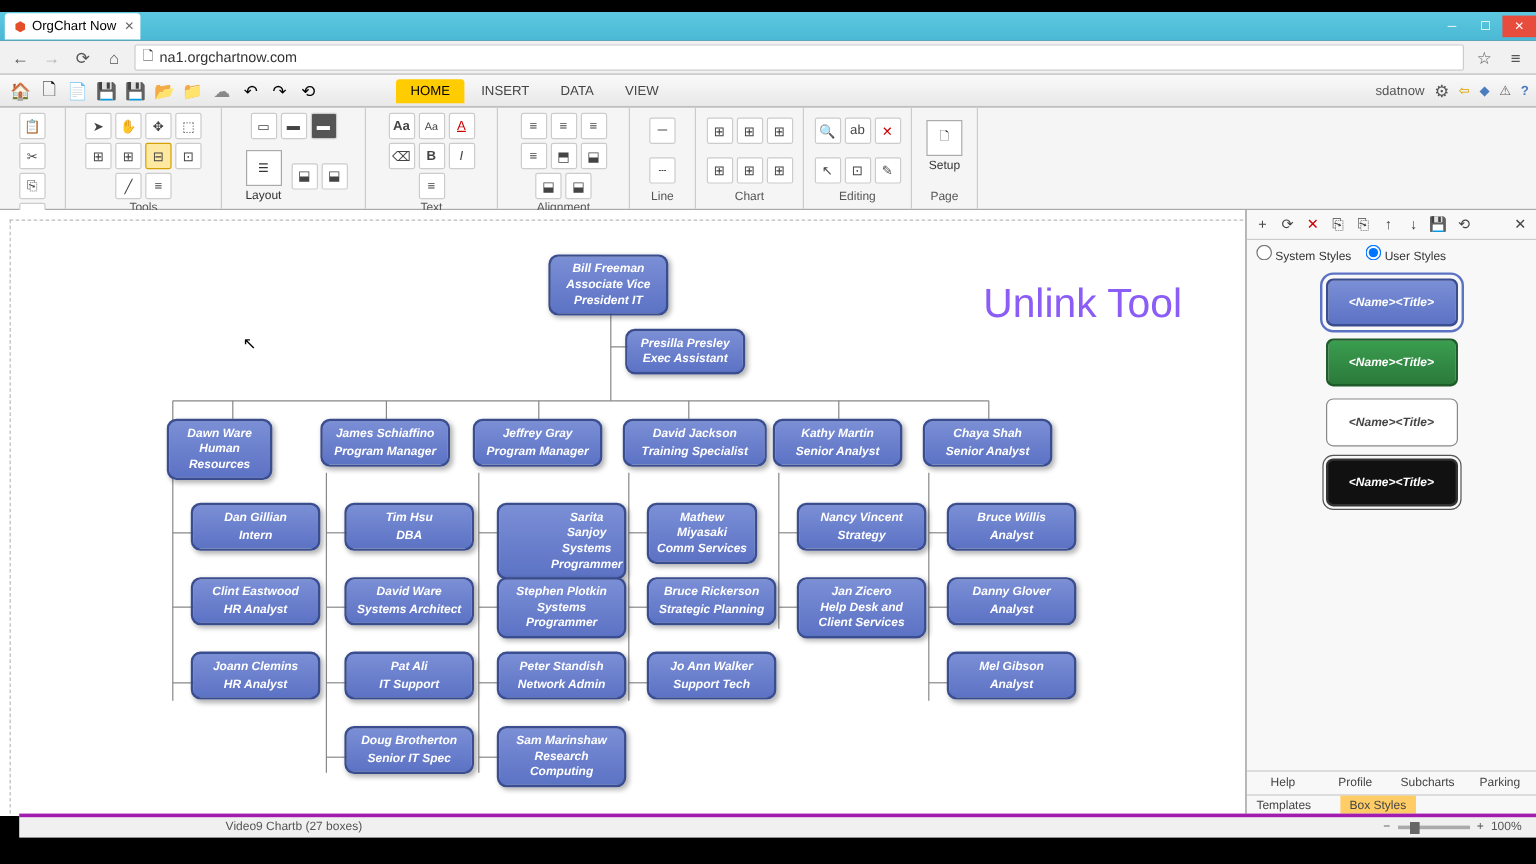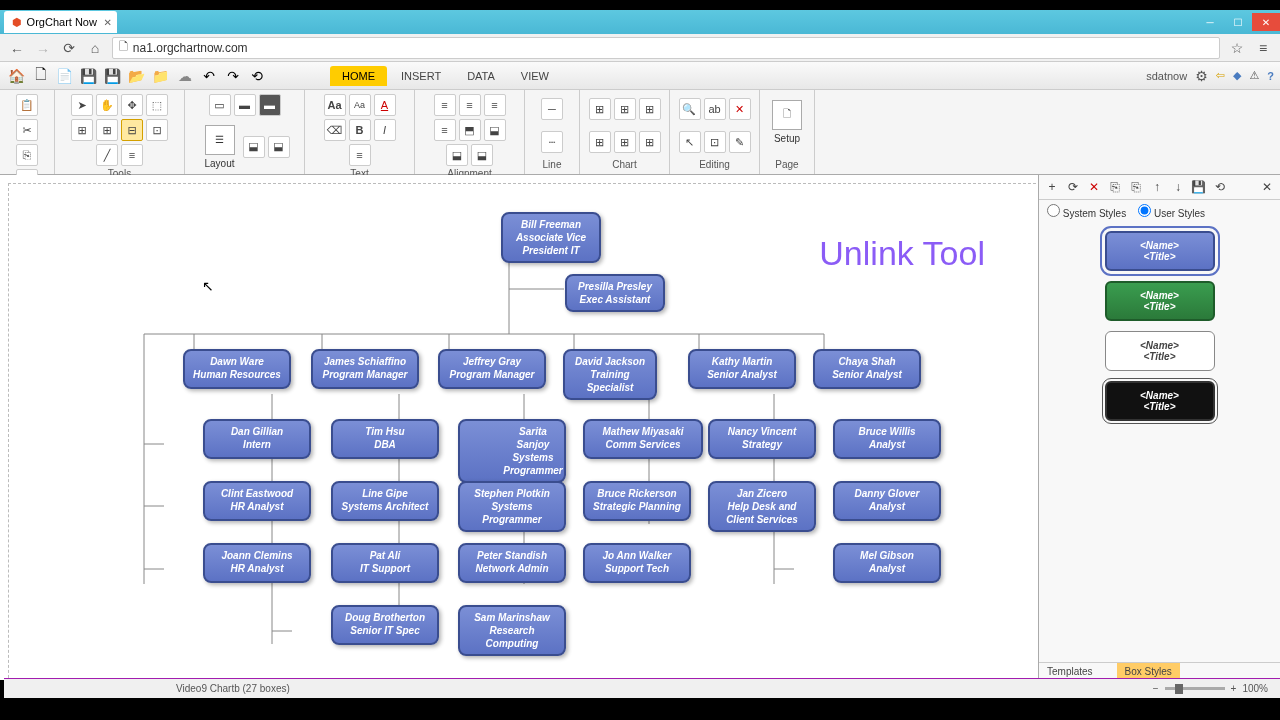--- a/index.html
+++ b/index.html
@@ -30,39 +30,39 @@
 .rib-btn { width: 22px; height: 22px; background: #fff; border: 1px solid #ccc; border-radius: 2px; display: flex; align-items: center; justify-content: center; font-size: 11px; color: #444; }
 .rib-btn.sel { background: #ffe9a0; border-color: #d4a000; }
 .big-btn { width: 40px; height: 55px; display: flex; flex-direction: column; align-items: center; justify-content: center; font-size: 10px; color: #333; gap: 3px; }
 .big-icon { width: 30px; height: 30px; border: 1px solid #aaa; background: #fff; display: flex; align-items: center; justify-content: center; }
 
 .canvas { position: absolute; top: 175px; left: 0; width: 1038px; bottom: 40px; background: #fff; overflow: hidden; }
 .canvas-inner { position: relative; width: 100%; height: 100%; border: 1px dashed #bbb; margin: 8px; }
 
 .watermark { position: absolute; top: 50px; right: 60px; font-size: 34px; color: #8b5cf6; font-weight: 400; }
 
-.org-box { position: absolute; background: linear-gradient(#7b8fd6, #5c72c4); border: 2px solid #3a4d8f; border-radius: 8px; color: #fff; font-size: 10px; font-weight: bold; font-style: italic; text-align: center; display: flex; flex-direction: column; align-items: center; justify-content: flex-start; padding: 4px 6px; line-height: 1.3; box-shadow: 2px 2px 4px rgba(0,0,0,0.3); margin-left: 44px; }
+.org-box { position: absolute; background: linear-gradient(#7b8fd6, #5c72c4); border: 2px solid #3a4d8f; border-radius: 8px; color: #fff; font-size: 10px; font-weight: bold; font-style: italic; text-align: center; display: flex; flex-direction: column; align-items: center; justify-content: space-between; padding: 4px 6px; line-height: 1.3; box-shadow: 2px 2px 4px rgba(0,0,0,0.3); }
 
 .side-panel { position: absolute; top: 175px; right: 0; width: 242px; bottom: 40px; background: #f8f8f8; border-left: 1px solid #aaa; display: flex; flex-direction: column; }
 .side-toolbar { height: 25px; border-bottom: 1px solid #ccc; display: flex; align-items: center; padding: 0 4px; gap: 3px; }
 .side-tbtn { width: 18px; height: 18px; display: flex; align-items: center; justify-content: center; font-size: 12px; color: #444; }
 .radio-row { padding: 4px 8px; font-size: 10px; color: #333; display: flex; gap: 12px; }
 .style-list { flex: 1; padding: 8px; display: flex; flex-direction: column; gap: 10px; align-items: center; }
-.style-box { width: 110px; height: 40px; border-radius: 6px; display: flex; flex-direction: column; align-items: center; justify-content: center; font-size: 10px; font-style: italic; font-weight: bold; }
+.style-box { width: 110px; height: 40px; border-radius: 6px; display: flex; flex-direction: row; align-items: center; justify-content: center; font-size: 10px; font-style: italic; font-weight: bold; }
 .style-box.blue { background: linear-gradient(#7b8fd6,#5c72c4); border: 2px solid #3a4d8f; color: #fff; outline: 2px solid #5c72c4; outline-offset: 3px; }
 .style-box.green { background: linear-gradient(#3a9d4f,#2b7a3a); border: 2px solid #1e5c2a; color: #fff; }
 .style-box.white { background: #fff; border: 1px solid #888; color: #444; }
 .style-box.black { background: #111; border: 2px solid #333; color: #fff; outline: 1px solid #555; outline-offset: 2px; }
 .side-tabs { display: flex; border-top: 1px solid #ccc; }
 .side-tab { flex: 1; padding: 4px 2px; font-size: 10px; text-align: center; color: #444; }
 .side-tabs2 { display: flex; border-top: 1px solid #ccc; }
 .side-tab2 { padding: 3px 8px; font-size: 10px; color: #444; }
 .side-tab2.active { background: #ffcc66; margin-left: 16px; }
 
-.statusbar { position: absolute; bottom: 22px; left: 4px; right: 0; height: 20px; background: #f0f0f0; border-top: 1px solid #a21caf; display: flex; align-items: center; padding: 0 12px; font-size: 10px; color: #555; }
+.statusbar { position: absolute; bottom: 22px; left: 16px; right: 0; height: 20px; background: #f0f0f0; border-top: 3px solid #a21caf; display: flex; align-items: center; padding: 0 12px; font-size: 10px; color: #555; }
 .zoom { margin-left: auto; display: flex; align-items: center; gap: 6px; }
 .zoom-track { width: 60px; height: 3px; background: #aaa; position: relative; }
 .zoom-thumb { position: absolute; left: 10px; top: -3px; width: 8px; height: 10px; background: #666; }
 
 .cursor-arrow { position: absolute; top: 278px; left: 202px; font-size: 14px; color: #000; pointer-events: none; z-index: 100; }
 
 svg.connectors { position: absolute; top: 0; left: 0; width: 100%; height: 100%; pointer-events: none; }
 svg.connectors line { stroke: #888; stroke-width: 1; }
 </style>
 </head>
@@ -265,33 +265,33 @@
     </svg>
     <div id="org-container">
         <div class="org-box" style="left: 448px; top: 28px; width: 100px; min-height: 42px;">
           <div>Bill Freeman</div>
           <div>Associate Vice President IT</div>
         </div>
         <div class="org-box" style="left: 512px; top: 90px; width: 100px; min-height: 36px;">
           <div>Presilla Presley</div>
           <div>Exec Assistant</div>
         </div>
-        <div class="org-box" style="left: 130px; top: 165px; width: 108px; min-height: 40px;">
+        <div class="org-box" style="left: 130px; top: 165px; width: 88px; min-height: 40px;">
           <div>Dawn Ware</div>
           <div>Human Resources</div>
         </div>
         <div class="org-box" style="left: 258px; top: 165px; width: 108px; min-height: 40px;">
           <div>James Schiaffino</div>
           <div>Program Manager</div>
         </div>
         <div class="org-box" style="left: 385px; top: 165px; width: 108px; min-height: 40px;">
           <div>Jeffrey Gray</div>
           <div>Program Manager</div>
         </div>
-        <div class="org-box" style="left: 510px; top: 165px; width: 94px; min-height: 40px;">
+        <div class="org-box" style="left: 510px; top: 165px; width: 120px; min-height: 40px;">
           <div>David Jackson</div>
           <div>Training Specialist</div>
         </div>
         <div class="org-box" style="left: 635px; top: 165px; width: 108px; min-height: 40px;">
           <div>Kathy Martin</div>
           <div>Senior Analyst</div>
         </div>
         <div class="org-box" style="left: 760px; top: 165px; width: 108px; min-height: 40px;">
           <div>Chaya Shah</div>
           <div>Senior Analyst</div>
@@ -306,21 +306,21 @@
         </div>
         <div class="org-box" style="left: 150px; top: 359px; width: 108px; min-height: 40px;">
           <div>Joann Clemins</div>
           <div>HR Analyst</div>
         </div>
         <div class="org-box" style="left: 278px; top: 235px; width: 108px; min-height: 40px;">
           <div>Tim Hsu</div>
           <div>DBA</div>
         </div>
         <div class="org-box" style="left: 278px; top: 297px; width: 108px; min-height: 40px;">
-          <div>Line Gipe</div>
+          <div>David Ware</div>
           <div>Systems Architect</div>
         </div>
         <div class="org-box" style="left: 278px; top: 359px; width: 108px; min-height: 40px;">
           <div>Pat Ali</div>
           <div>IT Support</div>
         </div>
         <div class="org-box" style="left: 278px; top: 421px; width: 108px; min-height: 40px;">
           <div>Doug Brotherton</div>
           <div>Senior IT Spec</div>
         </div>
@@ -333,21 +333,21 @@
           <div>Systems Programmer</div>
         </div>
         <div class="org-box" style="left: 405px; top: 359px; width: 108px; min-height: 40px;">
           <div>Peter Standish</div>
           <div>Network Admin</div>
         </div>
         <div class="org-box" style="left: 405px; top: 421px; width: 108px; min-height: 40px;">
           <div>Sam Marinshaw</div>
           <div>Research Computing</div>
         </div>
-        <div class="org-box" style="left: 530px; top: 235px; width: 120px; min-height: 40px;">
+        <div class="org-box" style="left: 530px; top: 235px; width: 92px; min-height: 40px;">
           <div>Mathew Miyasaki</div>
           <div>Comm Services</div>
         </div>
         <div class="org-box" style="left: 530px; top: 297px; width: 108px; min-height: 40px;">
           <div>Bruce Rickerson</div>
           <div>Strategic Planning</div>
         </div>
         <div class="org-box" style="left: 530px; top: 359px; width: 108px; min-height: 40px;">
           <div>Jo Ann Walker</div>
           <div>Support Tech</div>
@@ -406,20 +406,26 @@
       </div>
     <div class="style-box white">
         <span>&lt;Name&gt;</span>
         <span>&lt;Title&gt;</span>
       </div>
     <div class="style-box black">
         <span>&lt;Name&gt;</span>
         <span>&lt;Title&gt;</span>
       </div>
   </div>
+  <div class="side-tabs">
+    <div class="side-tab">Help</div>
+    <div class="side-tab">Profile</div>
+    <div class="side-tab">Subcharts</div>
+    <div class="side-tab">Parking</div>
+  </div>
   <div class="side-tabs2">
     <div class="side-tab2">Templates</div>
     <div class="side-tab2 active">Box Styles</div>
   </div>
 </div>
 
 <div class="statusbar">
   <span style="margin-left:160px;">Video9 Chartb (27 boxes)</span>
   <div class="zoom">
     <span>−</span>

